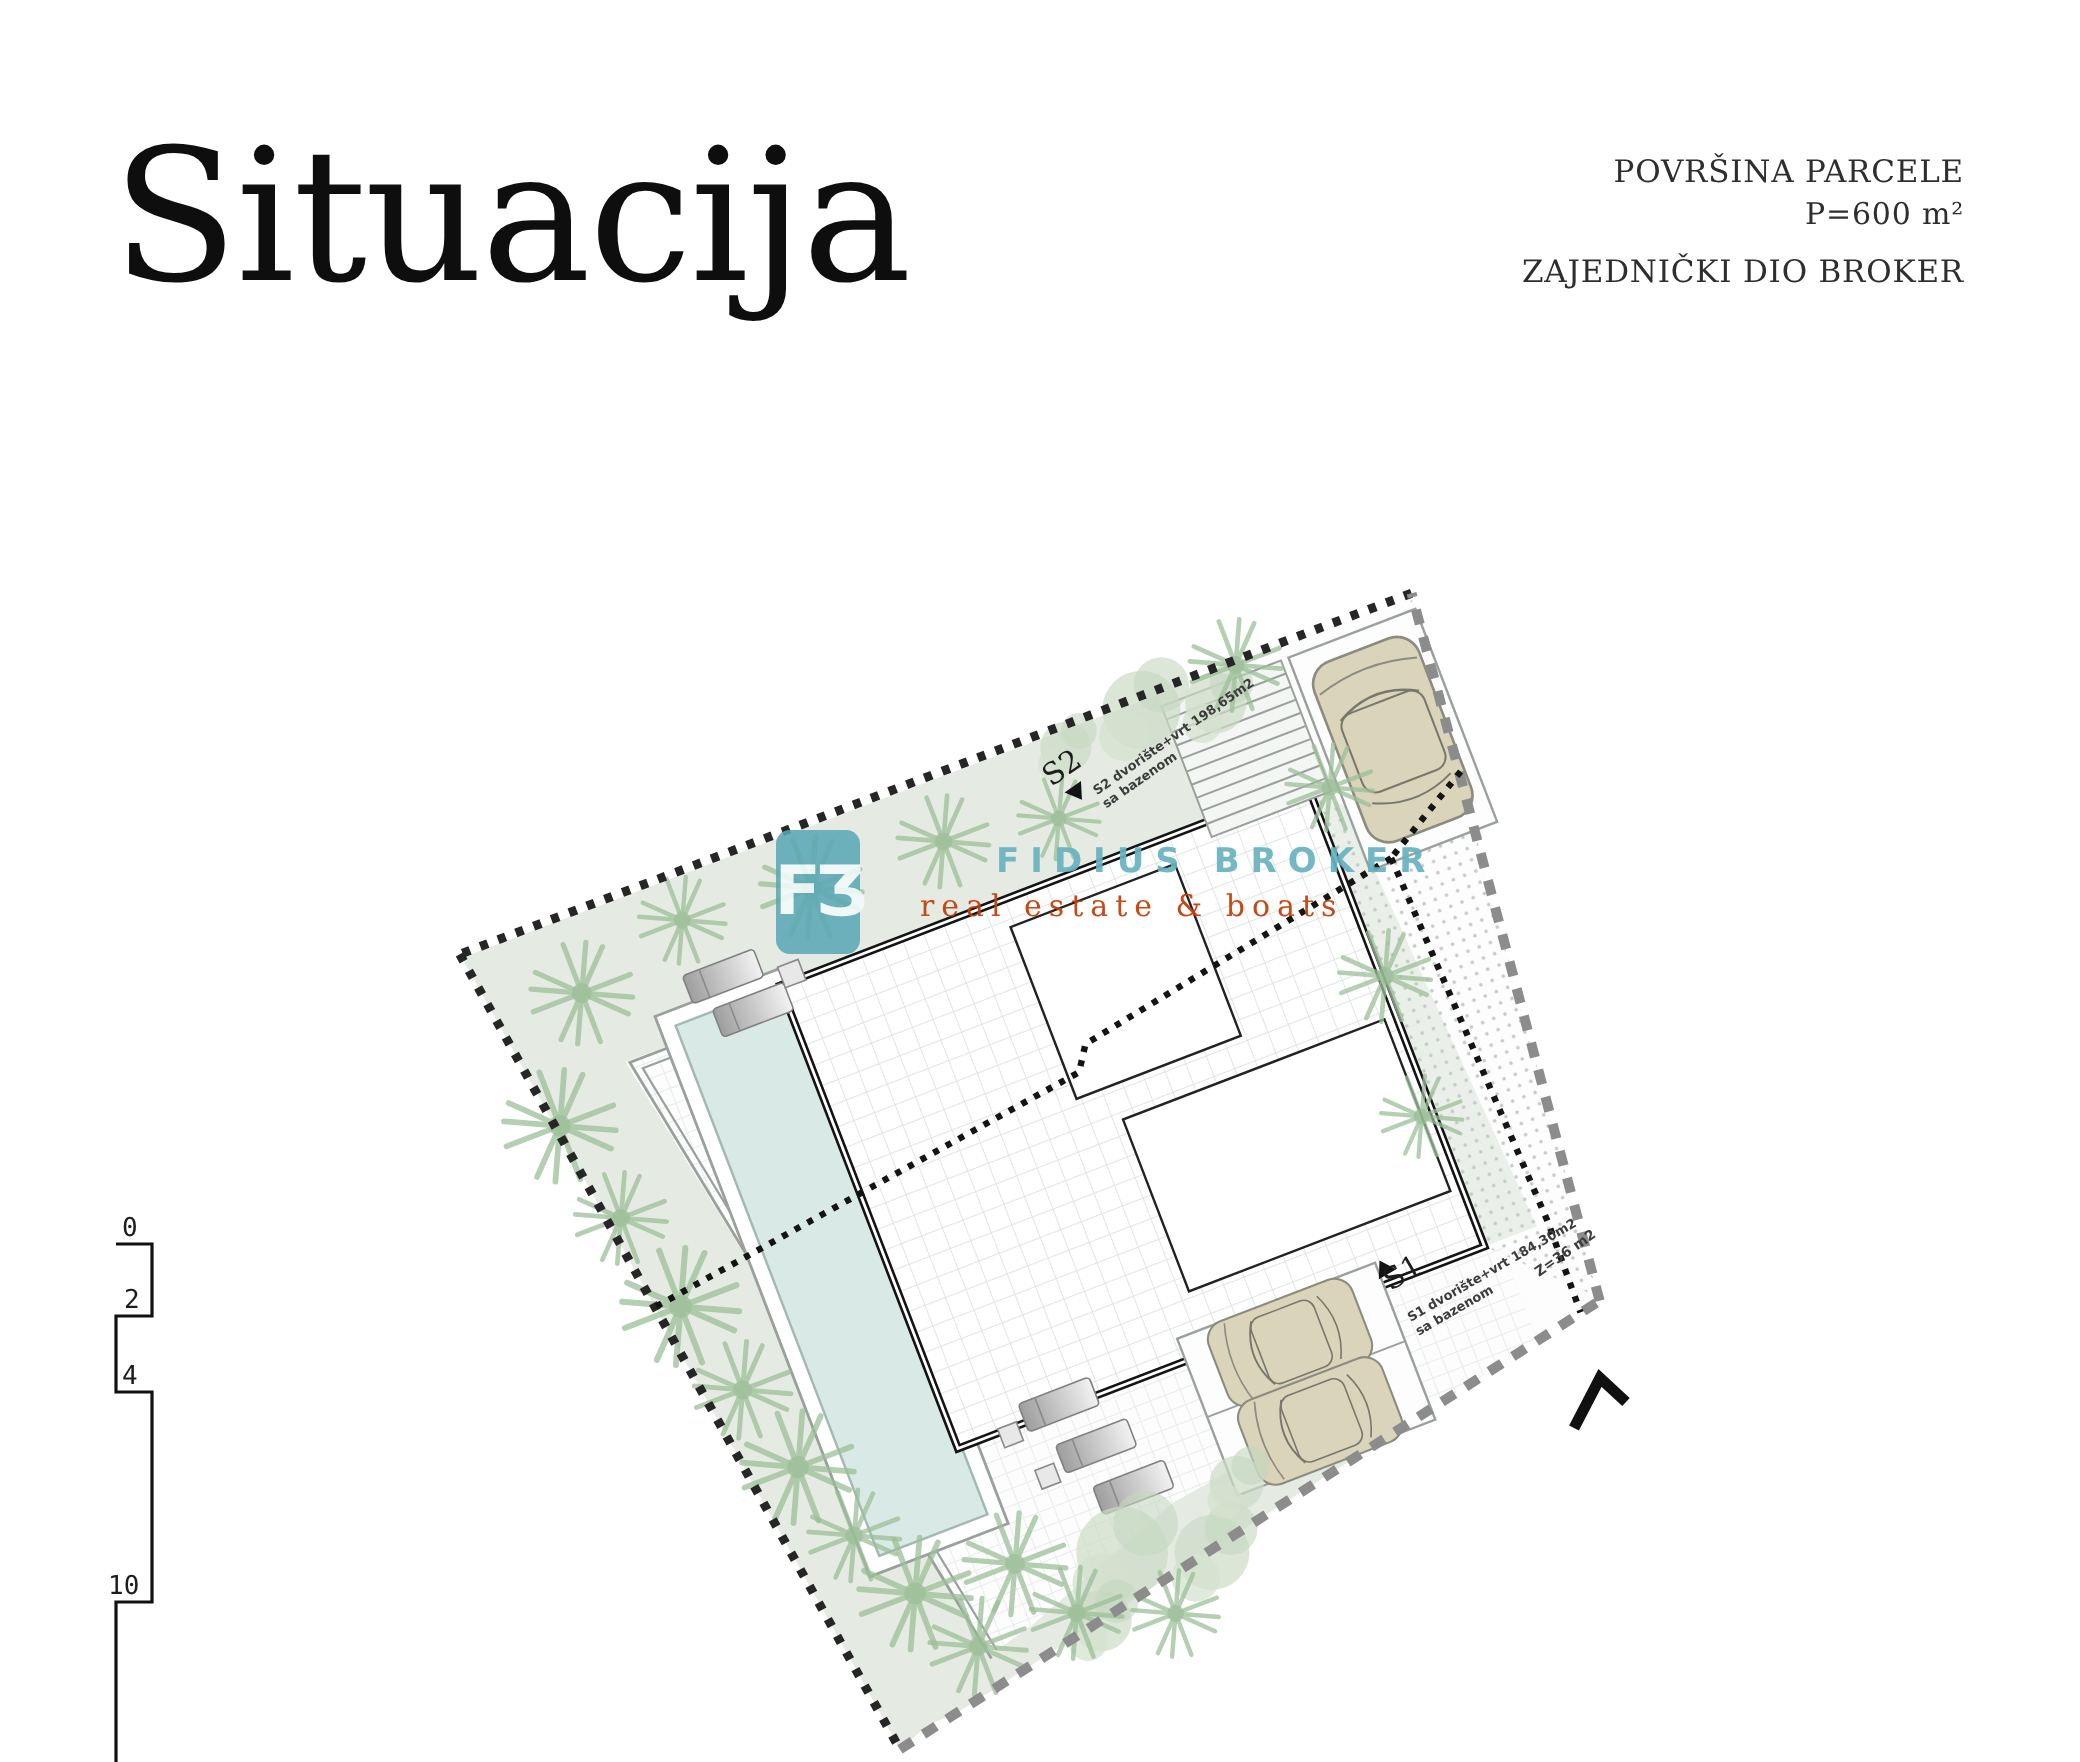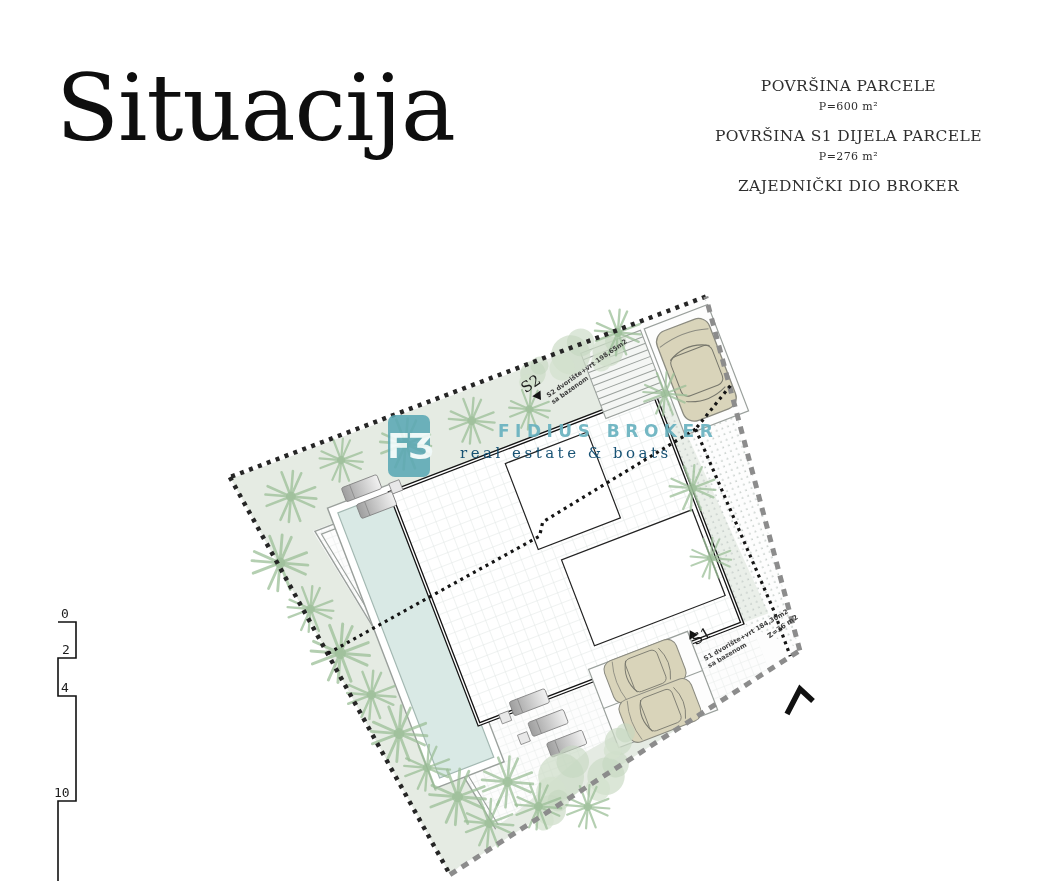--- a/index.html
+++ b/index.html
@@ -1,52 +1,48 @@
 <!DOCTYPE html>
 <html><head>
 <meta charset="utf-8">
 <style>
   html,body{margin:0;padding:0;background:#fff;}
   #stage{position:relative;width:1040px;height:881px;background:#fff;overflow:hidden;
          font-family:"Liberation Serif", serif;}
   #plan-svg{position:absolute;left:0;top:0;}
   .page-title{position:absolute;left:56px;top:34px;font-family:"DejaVu Serif",serif;
               font-size:92px;letter-spacing:-1px;color:#0e0e0e;line-height:1;margin-top:29px;}
-  .areas{position:absolute;right:58px;top:76px;text-align:center;color:#2e2e2e;
+  .areas{position:absolute;right:58px;top:76px;text-align:right;color:#2e2e2e;
          font-family:"DejaVu Serif",serif;}
   .area-pair{margin-bottom:9px;}
   .area-label{font-size:15.5px;letter-spacing:.4px;line-height:21px;}
-  .area-value{font-size:11px;letter-spacing:.4px;line-height:20px;}
+  .area-value{font-size:15px;letter-spacing:.4px;line-height:20px;}
   .wm-logo{position:absolute;left:388px;top:415px;width:42px;height:62px;border-radius:7px;
            background:#5ba8b5;opacity:.88;display:flex;align-items:center;justify-content:center;
            font-family:"DejaVu Sans",sans-serif;font-weight:bold;font-size:34px;color:#f2fbfc;
            letter-spacing:-3px;}
   .wm-name{position:absolute;left:458px;top:421px;font-family:"DejaVu Sans",sans-serif;
            font-weight:bold;font-size:17px;letter-spacing:5.5px;color:#69b2c0;opacity:.92;margin-left:40px;}
   .wm-tagline{position:absolute;left:460px;top:444px;font-family:"DejaVu Serif",serif;
-           font-size:15px;letter-spacing:3.5px;color:#0c4a6e;opacity:.95;}
+           font-size:15px;letter-spacing:3.5px;color:#c2410c;opacity:.95;}
   .svg-label{font-family:"DejaVu Serif",serif;fill:#1c1c1c;}
   .svg-note{font-family:"DejaVu Sans",sans-serif;fill:#3c3c3c;}
   .scale-num{font-family:"DejaVu Sans Mono",monospace;font-size:13px;fill:#1c1c1c;}
 </style>
 </head>
 <body>
 
 <div id="stage">
 
   <div class="page-title">Situacija</div>
 
   <div class="areas">
     <div class="area-pair">
       <div class="area-label">POVRŠINA PARCELE</div>
       <div class="area-value">P=600 m²</div>
-    </div>
-    <div class="area-pair">
-      <div class="area-label">POVRŠINA S1 DIJELA PARCELE</div>
-      <div class="area-value">P=276 m²</div>
     </div>
     <div class="area-pair">
       <div class="area-label">ZAJEDNIČKI DIO BROKER</div>
     </div>
   </div>
 
   <svg id="plan-svg" width="1040" height="881" viewBox="0 0 1040 881" xmlns="http://www.w3.org/2000/svg">
     <defs>
       <pattern id="grid11" width="11" height="11" patternUnits="userSpaceOnUse">
         <path d="M11 0H0V11" fill="none" stroke="#e0e5e3" stroke-width="1"></path>

